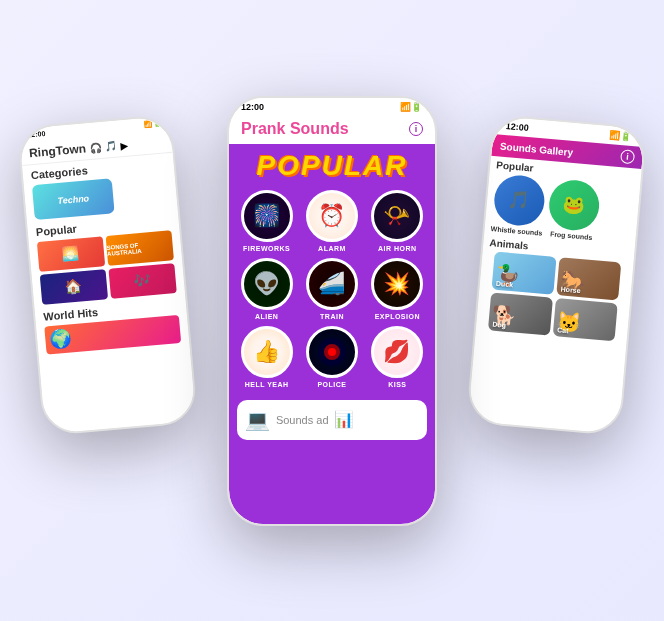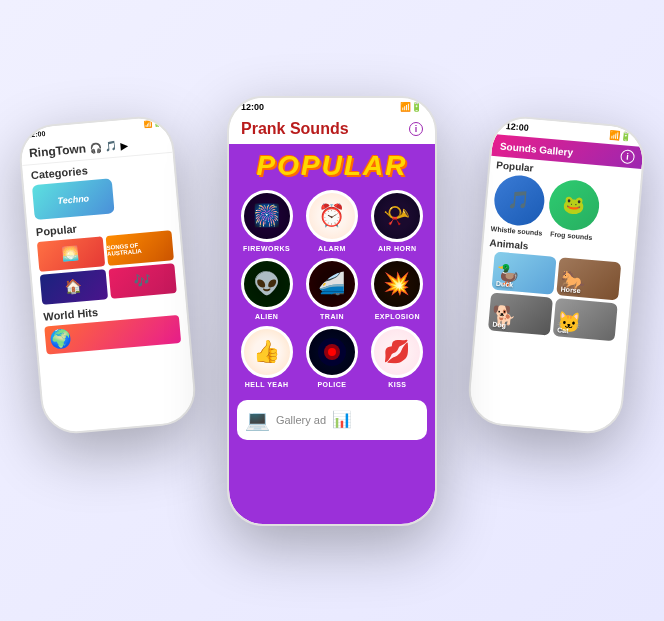--- a/index.html
+++ b/index.html
@@ -88,21 +88,21 @@
       padding: 4px 12px 6px;
       background: white;
       display: flex;
       justify-content: space-between;
       align-items: center;
     }
 
     .app-title {
       font-size: 16px;
       font-weight: 700;
-      color: #b91c1c;
+      color: #ec4899;
     }
 
     .popular-banner {
       text-align: center;
       font-size: 28px;
       font-weight: 900;
       color: #FFD700;
       text-shadow: 2px 2px 0 #FF6B00, -1px -1px 0 #FF6B00;
       letter-spacing: 2px;
       margin-bottom: 8px;
@@ -488,21 +488,21 @@
 
             <div class="sound-item">
               <div class="sound-circle circle-kiss">💋</div>
               <span class="sound-label">KISS</span>
             </div>
 
           </div>
 
           <div class="ad-banner">
             <div class="ad-graphic">💻</div>
-            <span class="ad-text">Gallery ad</span>
+            <span class="ad-text">Sounds ad</span>
             <span style="font-size:16px;">📊</span>
           </div>
         </div>
       </div>
     </div>
   </div>
 
   <div class="phone phone-right">
     <div class="phone-inner">
       <div style="display:flex;flex-direction:column;height:100%;background:white;">

